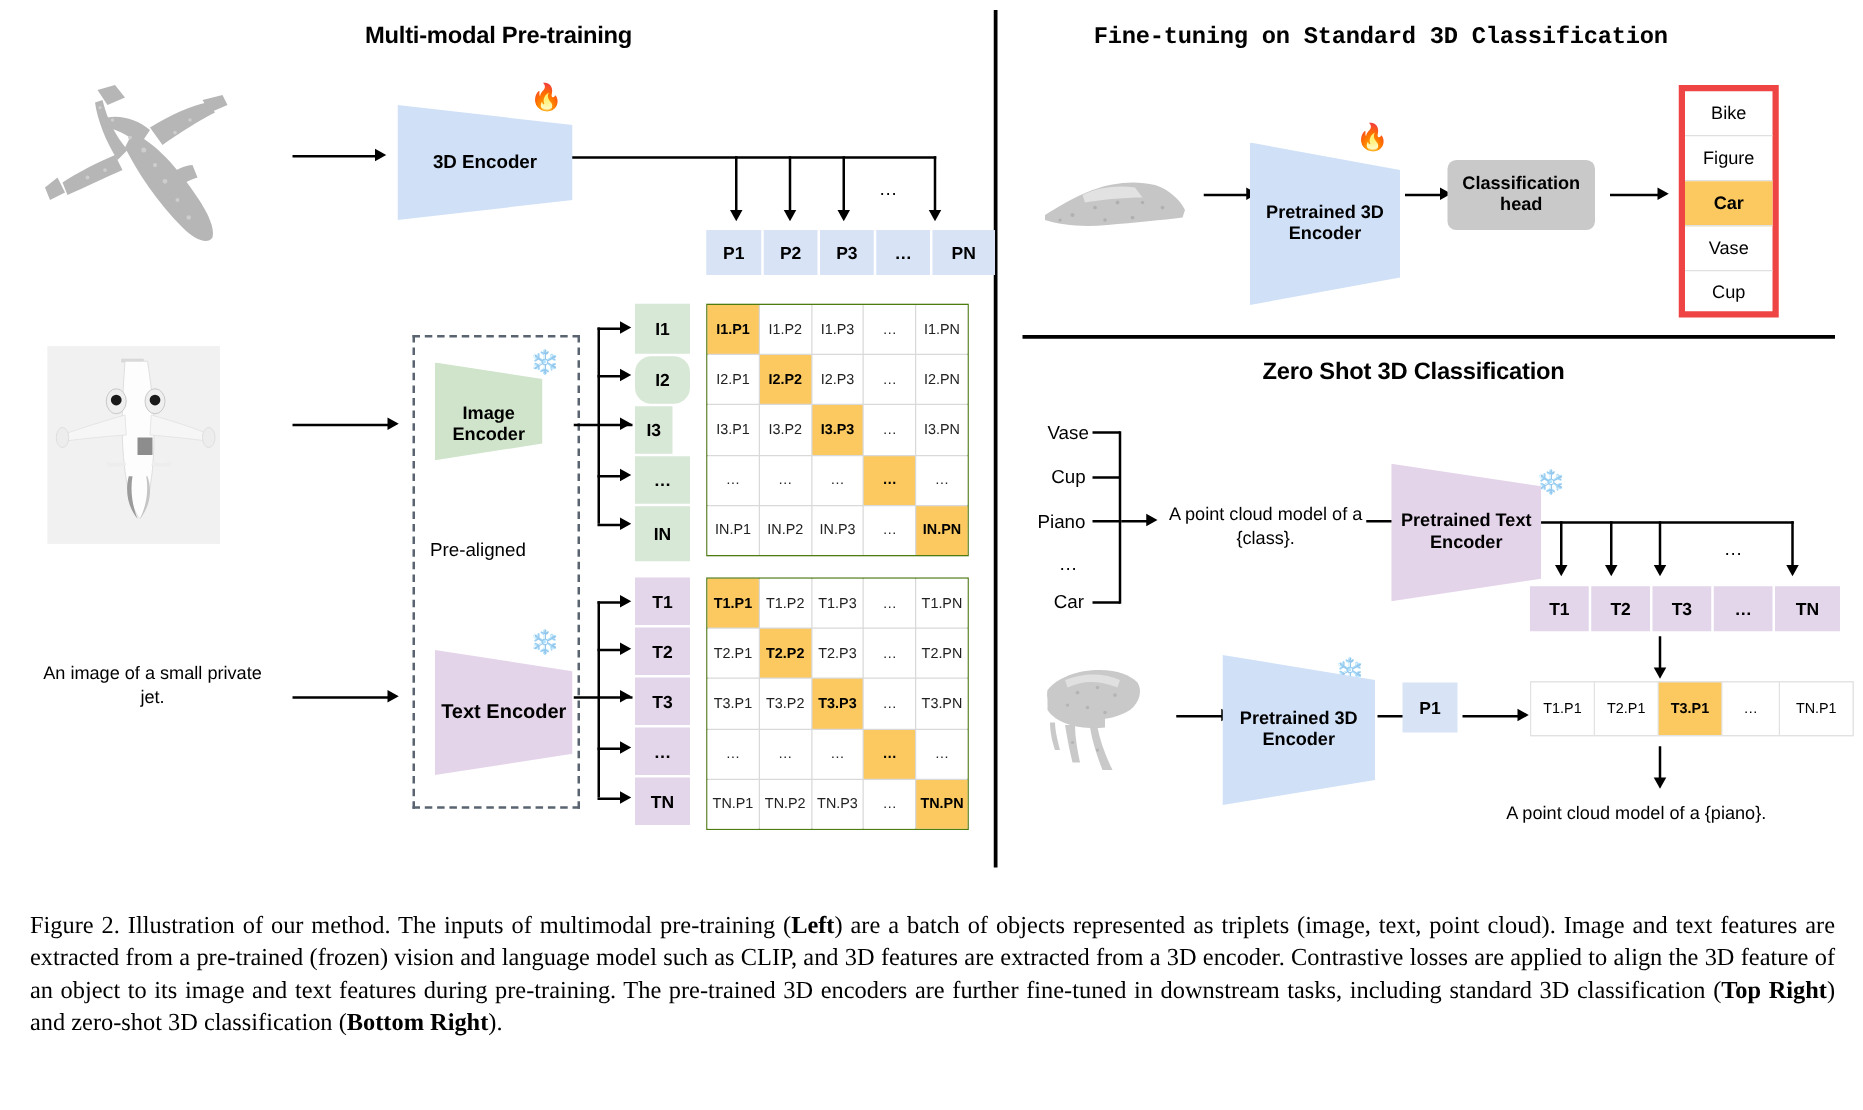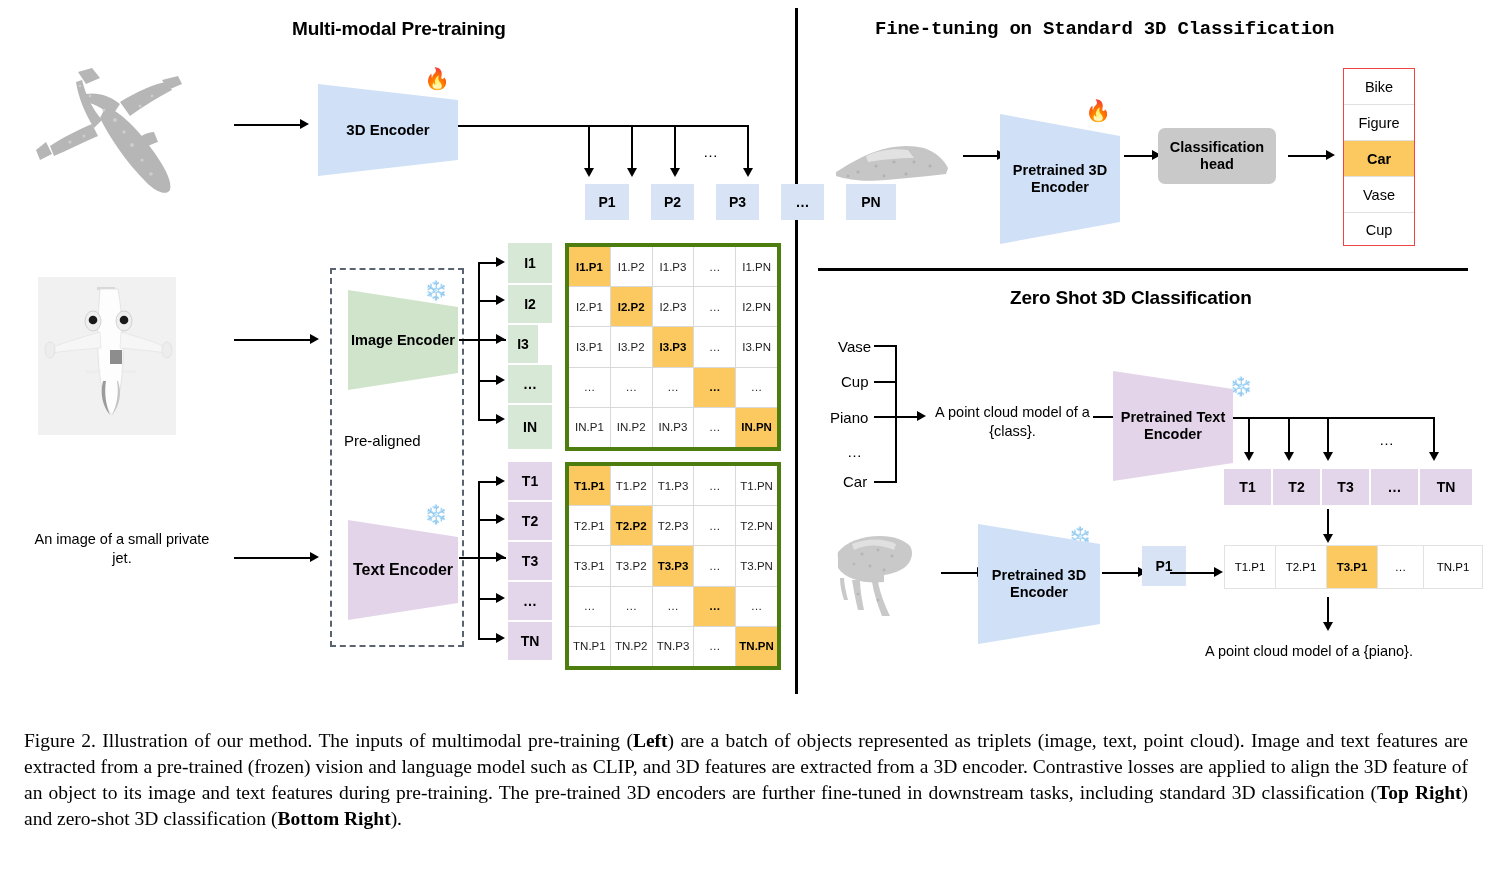--- a/index.html
+++ b/index.html
@@ -21,33 +21,33 @@
   .vline{position:absolute;width:2.4px;background:#000;}
   .ahead-r{position:absolute;width:0;height:0;border-top:5.5px solid transparent;
            border-bottom:5.5px solid transparent;border-left:9px solid #000;}
   .ahead-d{position:absolute;width:0;height:0;border-left:5.5px solid transparent;
            border-right:5.5px solid transparent;border-top:9px solid #000;}
 
   
   .strip{position:absolute;display:flex;}
   .strip .cell{display:flex;align-items:center;justify-content:center;
                font-weight:bold;font-size:14px;}
-  .pcell{background:#d8e4f6;margin-left:20px;}
+  .pcell{background:#d8e4f6;}
   .icell{background:#d8e8d6;}
   .tcell{background:#e3d5ea;}
 
   
   .matrix{position:absolute;display:grid;background:#d9d9d9;gap:1px;
-          border:4px solid #4d7c0f;}
+          border:1px solid #4d7c0f;}
   .matrix .mc{background:#fff;display:flex;align-items:center;justify-content:center;
               font-size:11.5px;color:#222;}
   .matrix .mc.diag{background:#fbc95f;font-weight:bold;color:#000;}
 
   
-  .clslist{position:absolute;border:1px solid #ef4444;background:#fff;}
+  .clslist{position:absolute;border:5px solid #ef4444;background:#fff;}
   .clslist .ci{display:flex;align-items:center;justify-content:center;
                font-size:14.5px;border-bottom:1px solid #e0e0e0;}
   .clslist .ci:last-child{border-bottom:none;}
   .clslist .ci.sel{background:#fbc95f;font-weight:bold;}
 
   .plain{position:absolute;font-size:14.5px;line-height:1.3;text-align:center;}
   .dashbox{position:absolute;border:2.2px dashed #5a6470;}
 
   
   .scorestrip{position:absolute;display:grid;background:#e2e2e2;gap:1px;
@@ -166,21 +166,21 @@
 <div class="ahead-r" style="left:310px;top:333.5px;"></div>
 
 <div class="plain" style="left:32px;top:530px;width:180px;">An image of a small private jet.</div>
 
 <div class="hline" style="left:234px;top:557px;width:78px;"></div>
 <div class="ahead-r" style="left:310px;top:551.5px;"></div>
 
 <div class="dashbox" style="left:330px;top:268px;width:130px;height:375px;"></div>
 <div class="abs" style="left:344px;top:432px;font-size:15px;">Pre-aligned</div>
 
-<div class="trap" style="left:348px;top:290px;width:110px;height:100px;font-size:14.5px;">
+<div class="trap" style="left:348px;top:290px;width:86px;height:100px;font-size:14.5px;">
   <svg class="trapbg" viewBox="0 0 110 100" preserveAspectRatio="none">
     <polygon points="0,0 110,17 110,83 0,100" fill="#cfe4cb"></polygon>
   </svg>
   <span class="lbl">
     <span>Image Encoder</span>
   </span>
 </div>
 <div class="badge" style="left:424px;top:281px;font-size:19px;">❄️</div>
 
 <div class="trap" style="left:348px;top:520px;width:110px;height:100px;font-size:16px;">
@@ -212,21 +212,21 @@
 <div class="hline" style="left:478px;top:519px;width:20px;"></div>
 <div class="ahead-r" style="left:496px;top:513.5px;"></div>
 <div class="ahead-r" style="left:496px;top:551.5px;"></div>
 <div class="hline" style="left:478px;top:598px;width:20px;"></div>
 <div class="ahead-r" style="left:496px;top:592.5px;"></div>
 <div class="hline" style="left:478px;top:638px;width:20px;"></div>
 <div class="ahead-r" style="left:496px;top:632.5px;"></div>
 
 <div class="strip" style="left:508px;top:243px;flex-direction:column;gap:2px;">
   <div class="cell icell" style="width:44px;height:40px;">I1</div>
-  <div class="cell icell" style="width:44px;height:38px;">I2</div>
+  <div class="cell icell" style="width:44px;height:38px;border-radius:13px;">I2</div>
   <div class="cell icell" style="width:30px;height:38px;">I3</div>
   <div class="cell icell" style="width:44px;height:38px;">…</div>
   <div class="cell icell" style="width:44px;height:44px;">IN</div>
 </div>
 
 <div class="strip" style="left:508px;top:462px;flex-direction:column;gap:2px;">
   <div class="cell tcell" style="width:44px;height:38px;">T1</div>
   <div class="cell tcell" style="width:44px;height:38px;">T2</div>
   <div class="cell tcell" style="width:44px;height:38px;">T3</div>
   <div class="cell tcell" style="width:44px;height:38px;">…</div>

